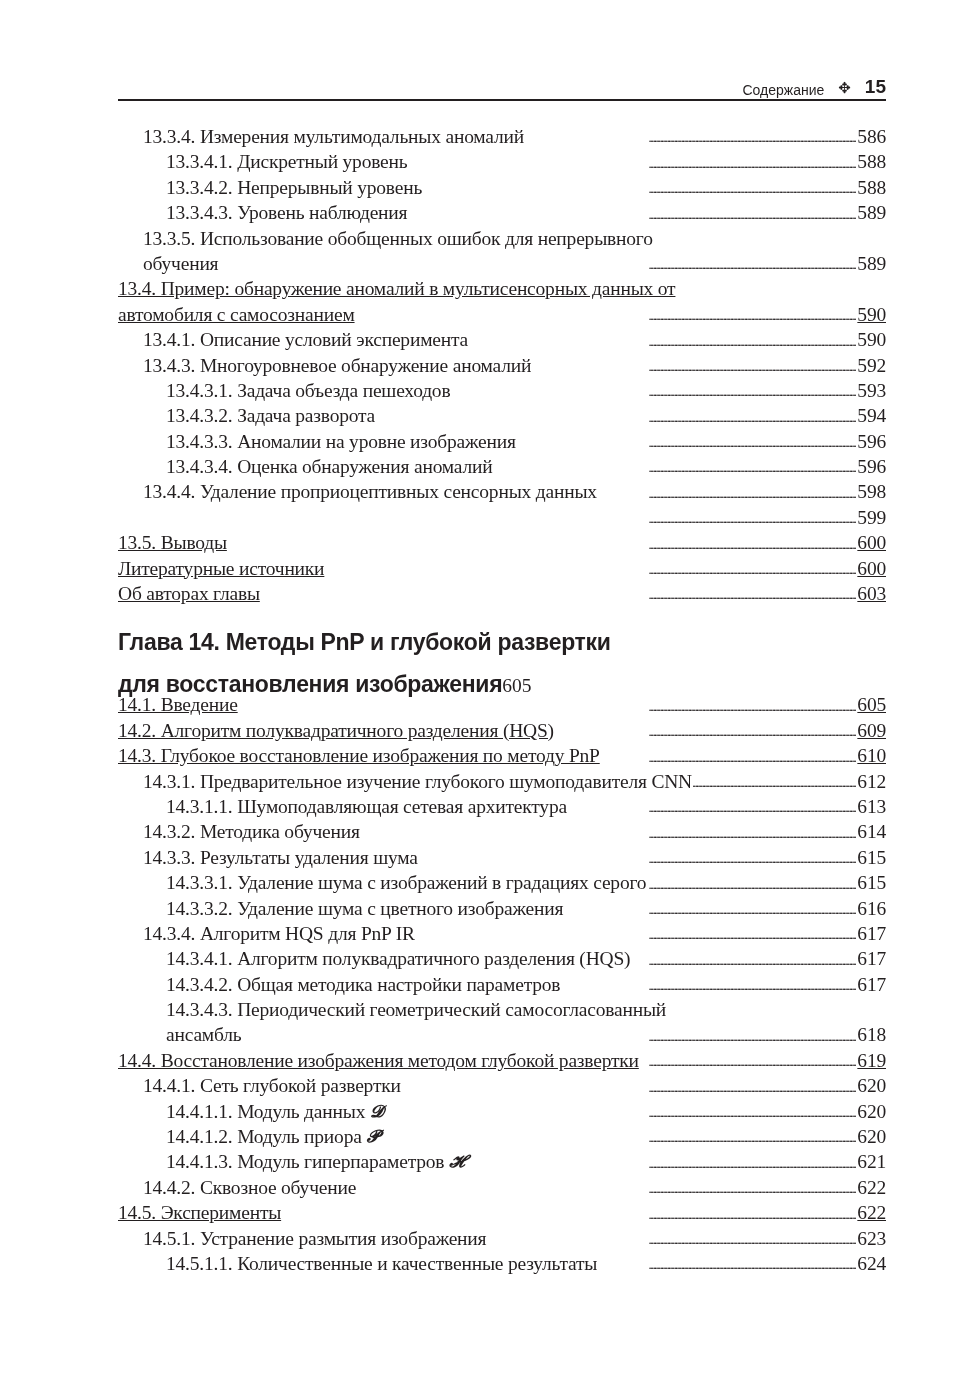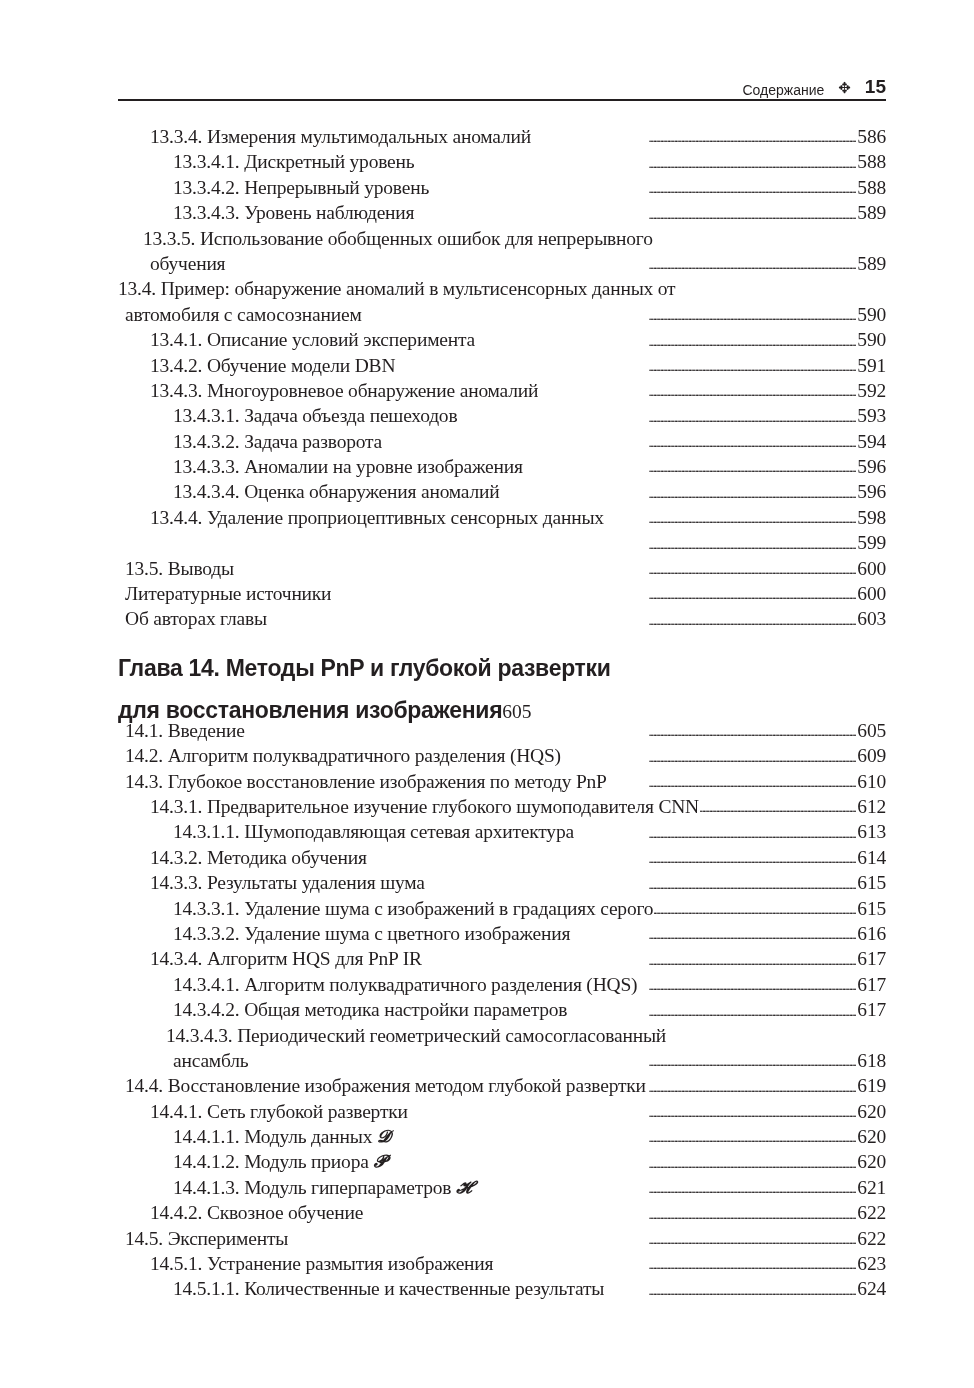--- a/index.html
+++ b/index.html
@@ -14,34 +14,34 @@
   }
   .header .title { font-size: 14px; color: #231f20; margin-right: 14px; }
   .header .orn { font-size: 15px; margin-right: 14px; position: relative; top: -1px; }
   .header .pg { font-size: 19px; font-weight: bold; }
   .rule {
     position: absolute; left: 118px; top: 99px; width: 768px; height: 2px; background: #231f20;
   }
   .toc { position: absolute; left: 118px; top: 124px; width: 768px; }
   .row {
     display: flex; align-items: flex-end; font-size: 19.5px; line-height: 25.4px;
-    height: 25.4px; white-space: nowrap; letter-spacing: -0.2px; margin-left: 7px;
+    height: 25.4px; white-space: nowrap; letter-spacing: -0.2px;
   }
   .row .t { flex: 0 0 auto; }
   .row .dots {
     flex: 1 1 auto; overflow: hidden; margin: 0 1px; height: 25.4px;
     position: relative;
   }
   .row .dots::after {
     content: ". . . . . . . . . . . . . . . . . . . . . . . . . . . . . . . . . . . . . . . . . . . . . . . . . . . . . . . . . . . . . . . . . . . . . . . . . . . . . . . . . . . . . . . . . . . . . . . . . . . . . . . . . . . . . . . . . . . . . . . . . . . . . . . . . . . . . . . . . . . . . . . . . . . . .";
     position: absolute; right: 0; bottom: 5px; font-size: 12px; letter-spacing: -2.3px;
     line-height: 12px; white-space: nowrap;
   }
   .row .p { flex: 0 0 auto; text-align: right; }
-  .l1 { padding-left: 0; }
+  .l1 { padding-left: 0; text-decoration: underline; }
   .l2 { padding-left: 25px; }
   .l3 { padding-left: 48px; }
   .cont { height: 25.4px; font-size: 19.5px; line-height: 25.4px; white-space: nowrap; letter-spacing: -0.2px; }
   .chapter {
     font-family: "Liberation Sans", sans-serif; font-weight: bold; font-size: 23px;
     line-height: 33px; height: 33px; white-space: nowrap; letter-spacing: -0.3px;
   }
   .chapter-row { display: flex; align-items: baseline; height: 33px; }
   .chapter-row .t {
     font-family: "Liberation Sans", sans-serif; font-weight: bold; font-size: 23px; letter-spacing: -0.3px;
@@ -95,25 +95,20 @@
         <span class="t">автомобиля с самосознанием</span>
         <span class="dots"></span>
         <span class="p">590</span>
       </div>
       <div class="row l2">
         <span class="t">13.4.1. Описание условий эксперимента</span>
         <span class="dots"></span>
         <span class="p">590</span>
       </div>
       <div class="row l2">
-        <span class="t">13.4.2. Обучение модели DBN</span>
-        <span class="dots"></span>
-        <span class="p">591</span>
-      </div>
-      <div class="row l2">
         <span class="t">13.4.3. Многоуровневое обнаружение аномалий</span>
         <span class="dots"></span>
         <span class="p">592</span>
       </div>
       <div class="row l3">
         <span class="t">13.4.3.1. Задача объезда пешеходов</span>
         <span class="dots"></span>
         <span class="p">593</span>
       </div>
       <div class="row l3">

